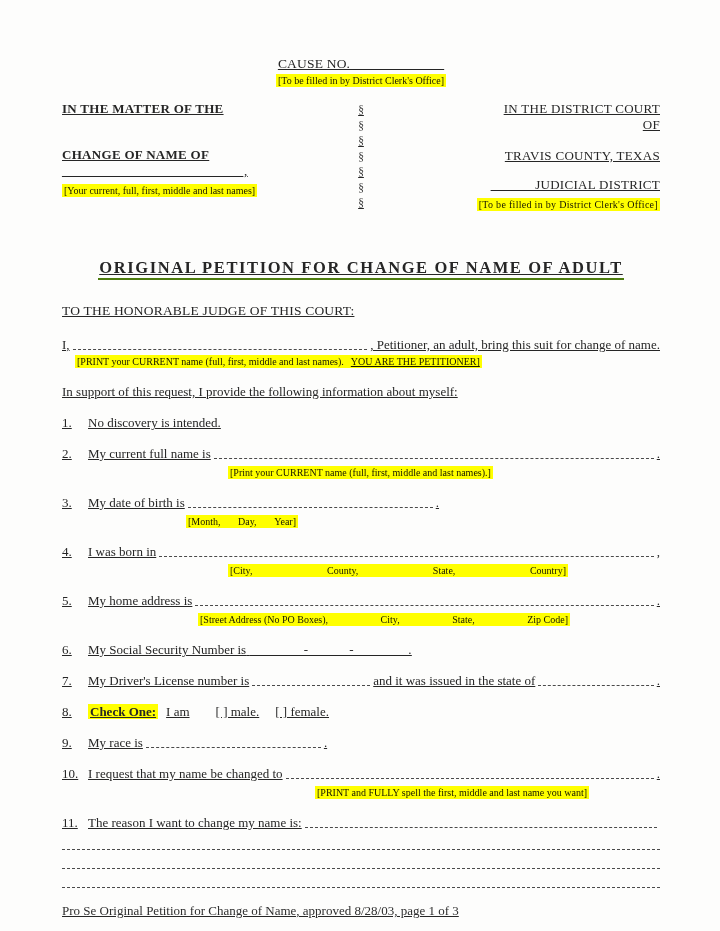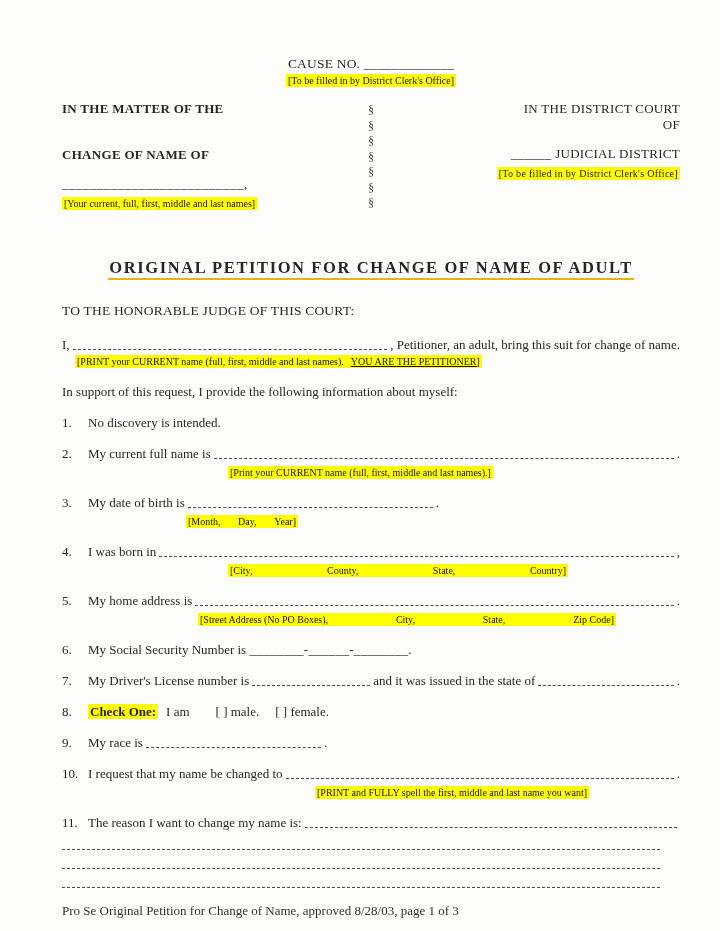--- a/index.html
+++ b/index.html
@@ -6,55 +6,56 @@
   html, body { margin: 0; padding: 0; }
   body {
     width: 720px; height: 931px;
     background: #fdfdfc;
     font-family: "Liberation Serif", "DejaVu Serif", serif;
     font-size: 13px; line-height: 16px;
     color: #262626;
   }
   .page {
     width: 720px; height: 931px;
-    padding: 56px 40px 0 62px;
+    padding: 56px 60px 0 62px;
     position: relative;
     overflow: hidden;
+    text-decoration: underline;
   }
   .center { text-align: center; }
 
   
   .cause-line { font-size: 13.5px; letter-spacing: .2px; }
   .hint {
     display: inline-block;
     background: #ffff00;
     color: #161600;
     font-size: 10px; line-height: 13px;
     padding: 0 2px;
     white-space: nowrap;
   }
   .hint .u { text-decoration: underline; margin-left: 7px; }
 
   
   .caption { display: grid; grid-template-columns: 1fr 46px 1fr; margin-top: 13px; }
   .cap-left .bold-line { font-weight: bold; letter-spacing: .3px; }
   .cap-left .row2 { margin-top: 30px; }
-  .cap-left .blank-row { margin-top: 13px; letter-spacing: .5px; }
+  .cap-left .blank-row { letter-spacing: .5px; }
   .cap-left .hint-row { margin-top: 3px; }
   .sec-col { text-align: center; font-size: 11.5px; line-height: 15.5px; color: #3a3a3a; padding-top: 2px; }
   .cap-right { text-align: right; letter-spacing: .3px; }
   .cap-right .row3 { margin-top: 15px; }
   .cap-right .row4 { margin-top: 13px; }
   .cap-right .hint-row { margin-top: 3px; }
 
   
   .title-wrap { margin-top: 48px; text-align: center; }
   .title-wrap span {
     font-weight: bold; font-size: 16.5px; letter-spacing: 1.6px;
-    border-bottom: 2px solid #eab308; padding: 0 1px 1px;
+    border-bottom: 2px solid #4d7c0f; padding: 0 1px 1px;
     white-space: nowrap;
   }
 
   .salutation { margin-top: 26px; font-size: 13.5px; letter-spacing: .2px; }
 
   
   .row { display: flex; align-items: flex-end; }
   .lbl { white-space: nowrap; }
   .fill {
     flex: 1 1 auto; height: 0;
@@ -76,21 +77,21 @@
   .item .n { flex: 0 0 26px; }
   .item .b { flex: 1 1 auto; min-width: 0; }
   .hint-under { margin-top: 2px; }
   .ml140 { margin-left: 140px; }
   .ml98  { margin-left: 98px; }
   .ml110 { margin-left: 110px; }
   .ml227 { margin-left: 227px; }
   .spread { display: inline-flex; justify-content: space-between; }
   .w112 { width: 112px; }
   .w340 { width: 340px; }
-  .w418 { width: 418px; }
+  .w418 { width: 372px; }
 
   .chk-label { background: #ffff00; font-weight: bold; padding: 0 2px; }
   .gap8  { display: inline-block; width: 8px; }
   .gap26 { display: inline-block; width: 26px; }
   .gap16 { display: inline-block; width: 16px; }
 
   .ssn-blanks { letter-spacing: .3px; }
 
   
   .long-line { height: 19px; border-bottom: 1px dashed #4a4a4a; width: 598px; }
@@ -119,20 +120,21 @@
       <div>§</div>
       <div>§</div>
       <div>§</div>
       <div>§</div>
       <div>§</div>
       <div>§</div>
     </div>
     <div class="cap-right">
       <div>IN THE DISTRICT COURT</div>
       <div>OF</div>
+      <div class="row3">TRAVIS COUNTY, TEXAS</div>
       <div class="row4">______ JUDICIAL DISTRICT</div>
       <div class="hint-row"><span class="hint">[To be filled in by District Clerk's Office]</span></div>
     </div>
   </div>
 
   <div class="title-wrap">
     <span>ORIGINAL PETITION FOR CHANGE OF NAME OF ADULT</span>
   </div>
 
   <div class="salutation">TO THE HONORABLE JUDGE OF THIS COURT:</div>

